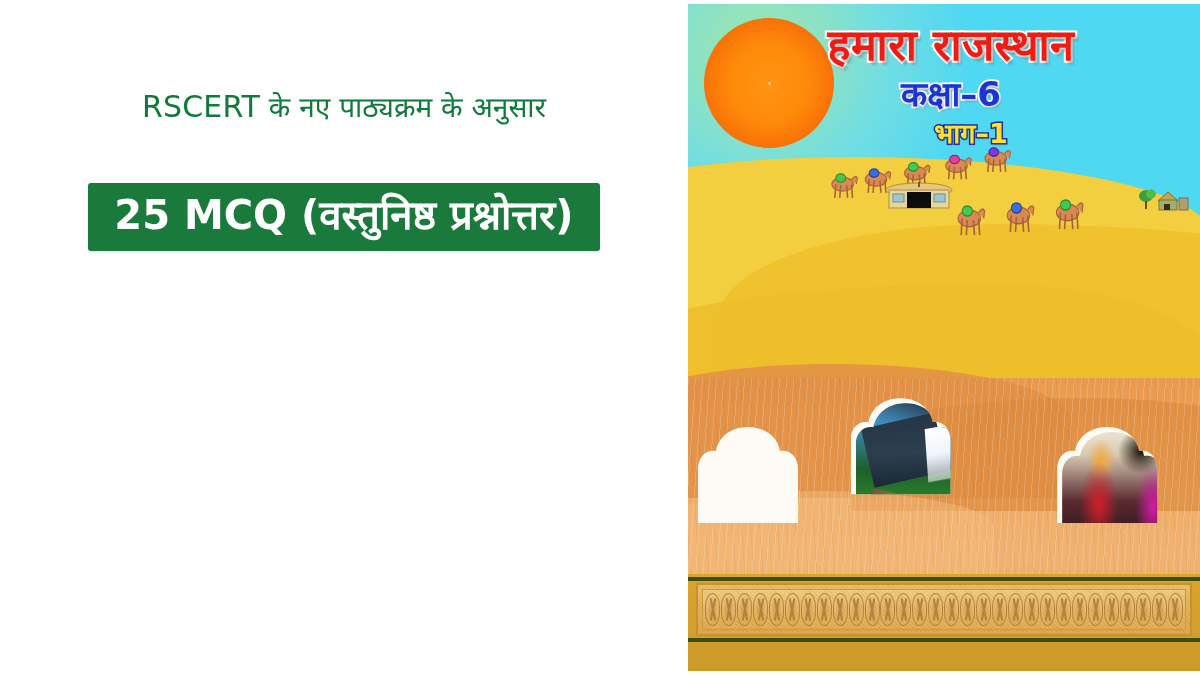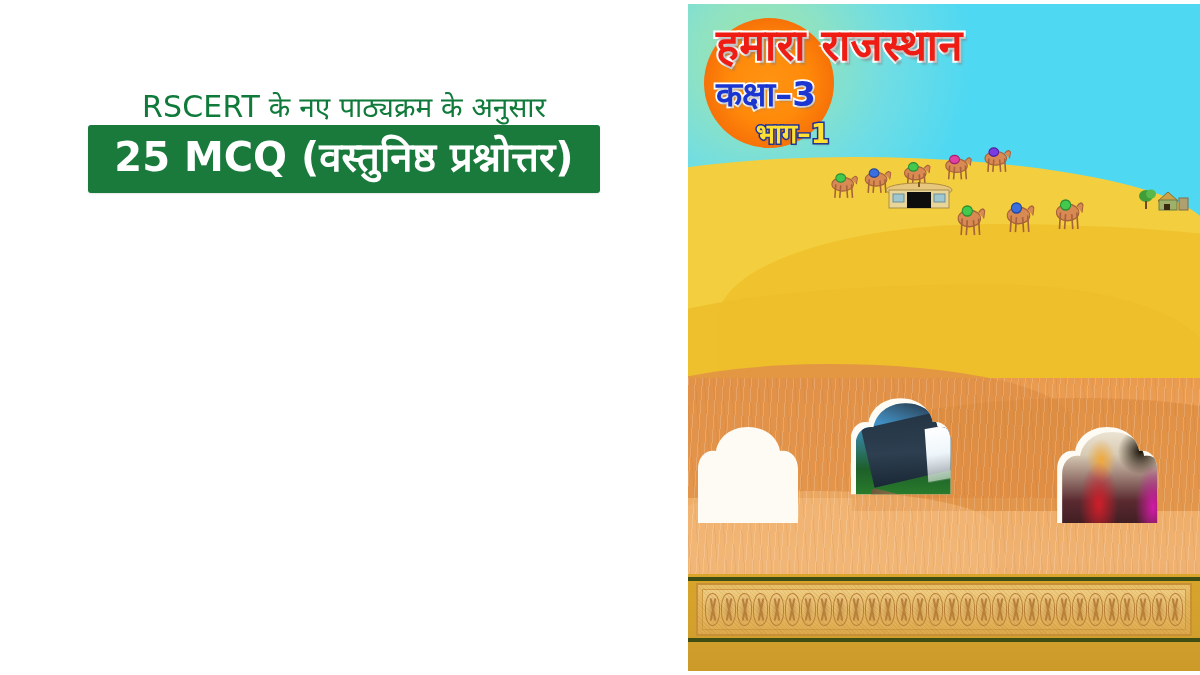--- a/index.html
+++ b/index.html
@@ -44,20 +44,21 @@
   .line-chapter{
     margin-top:34px;
     font-family:"DejaVu Sans", sans-serif;
     font-size:35px; line-height:1.12; font-weight:400;
     color:#0d0d0d; text-align:center; width:100%;
     text-shadow:0.6px 0 0 rgba(255,0,180,.40), -0.6px 0 0 rgba(0,200,255,.40);
   }
   .line-chapter .num{ font-weight:bold; }
 
   .mcq-badge{
+    margin-top:58px;
     background:#1a7a3c;
     border-radius:3px;
     padding:9px 26px 13px 26px;
     color:#ffffff;
     font-family:"DejaVu Sans", sans-serif;
     font-size:40px; font-weight:bold; line-height:1.15;
     white-space:nowrap;
     box-shadow:0 1px 2px rgba(0,0,0,.10);
   }
 
@@ -85,21 +86,21 @@
   }
   .sun::after{
     content:""; position:absolute; left:50%; top:50%;
     width:3px;height:3px;margin:-1.5px 0 0 -1.5px;border-radius:50%;
     background:rgba(255,220,180,.85);
   }
 
   
   .cover-title{
     position:absolute; left:0; right:14px; top:20px;
-    text-align:left;
+    text-align:center;
     font-family:"DejaVu Sans", sans-serif;
     pointer-events:none;
     margin-left:28px;
   }
   .t-main{
     display:inline-block;
     font-size:43px; font-weight:bold; line-height:1;
     color:#ee1c13;
     -webkit-text-stroke:4px #ffffff;
     paint-order:stroke fill;
@@ -408,21 +409,21 @@
           <rect x="7" y="14" width="2" height="8" fill="#6b4a22"></rect>
           <polygon points="20,14 30,5 40,14" fill="#caa24a" stroke="#8d6a28"></polygon>
           <rect x="21" y="13" width="18" height="10" fill="#9fb06a" stroke="#6e7c44"></rect>
           <rect x="41" y="11" width="9" height="12" fill="#b0a070" stroke="#7c6e4a"></rect>
           <rect x="26" y="17" width="6" height="6" fill="#3a2a12"></rect>
         </svg>
       </div>
 
       <div class="cover-title">
         <span class="t-main">हमारा राजस्थान</span>
-        <span class="t-class">कक्षा–3</span>
+        <span class="t-class">कक्षा–6</span>
         <span class="t-part">भाग–1</span>
       </div>
 
       <div class="sandband"></div>
       <div class="dune-o1"></div>
       <div class="dune-o2"></div>
       <div class="dune-o3"></div>
       <div class="sand-ripple"></div>
 
       <div class="photos">

